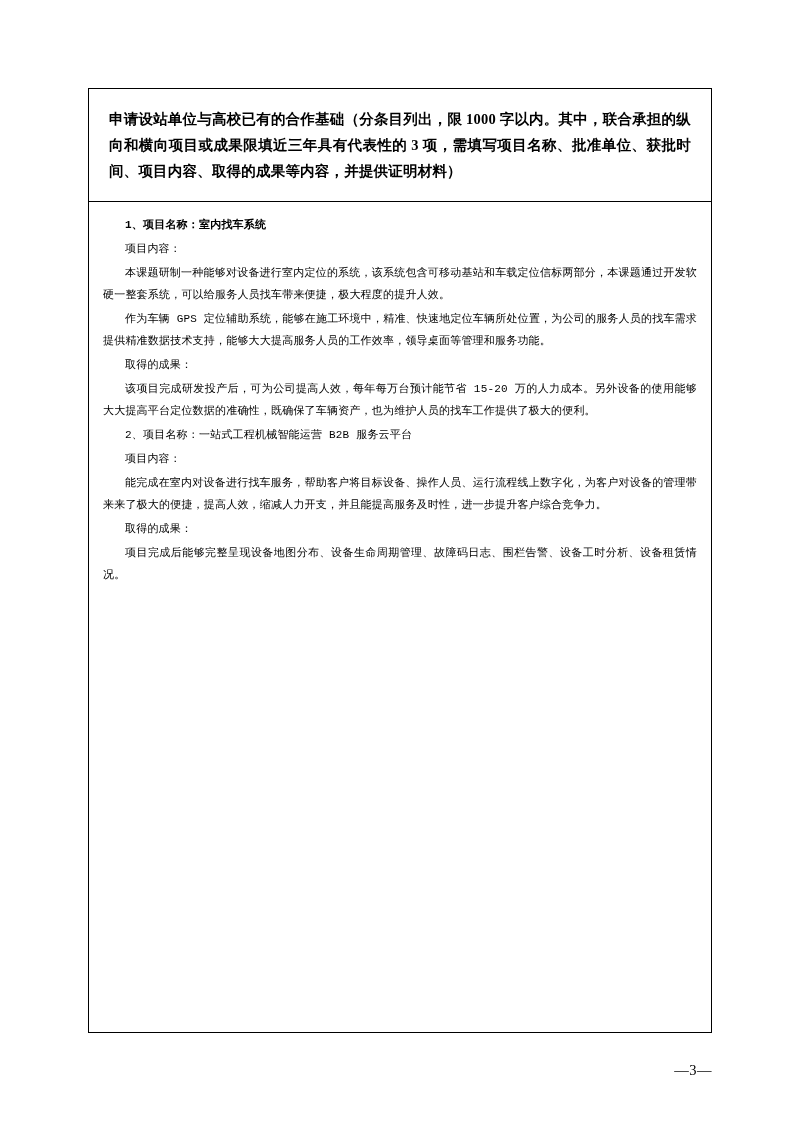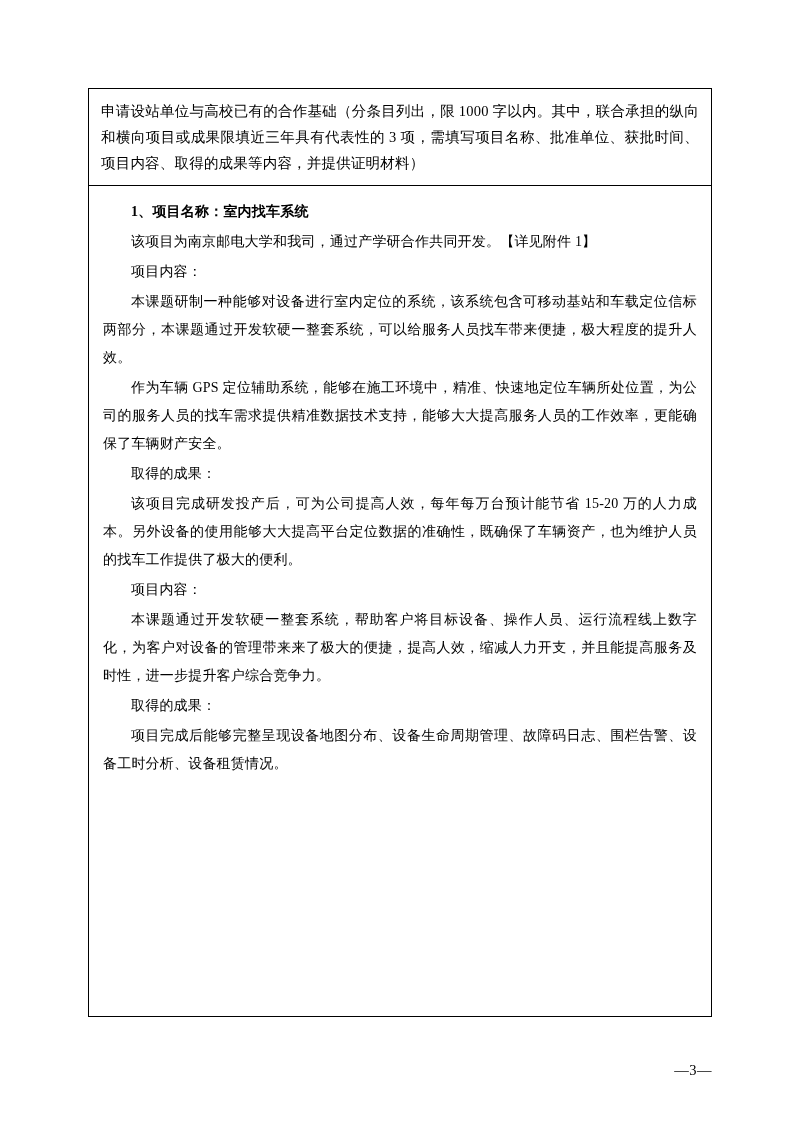--- a/index.html
+++ b/index.html
@@ -31,40 +31,41 @@
     border: 1px solid #000000;
     box-sizing: border-box;
     background: #ffffff;
   }
   .header-cell {
     border-bottom: 1px solid #000000;
     padding: 10px 12px 9px 12px;
     box-sizing: border-box;
   }
   .header-cell p {
-    margin: 0;
+    margin: 8px;
     font-size: 14.5px;
     line-height: 1.78;
     text-align: justify;
     text-justify: inter-ideograph;
-    font-weight: normal;
+    font-weight: bold;
     letter-spacing: 0.2px;
   }
   .body-cell {
     padding: 12px 14px 16px 14px;
     box-sizing: border-box;
     min-height: 830px;
   }
   .body-cell p {
     margin: 0 0 2px 0;
-    font-size: 14px;
+    font-size: 11px;
     line-height: 2.0;
     text-align: justify;
     text-justify: inter-ideograph;
     letter-spacing: 0.2px;
+    font-family: Liberation Mono, monospace;
   }
   .indent {
     text-indent: 2em;
   }
   .bold {
     font-weight: bold;
   }
   .page-number {
     position: absolute;
     right: 88px;
@@ -79,28 +80,28 @@
 <div class="page">
 
   <div class="doc-table">
 
     <div class="header-cell">
       <p>申请设站单位与高校已有的合作基础（分条目列出，限 1000 字以内。其中，联合承担的纵向和横向项目或成果限填近三年具有代表性的 3 项，需填写项目名称、批准单位、获批时间、项目内容、取得的成果等内容，并提供证明材料）</p>
     </div>
 
     <div class="body-cell">
       <p class="indent bold">1、项目名称：室内找车系统</p>
-      <p class="indent">该项目为南京邮电大学和我司，通过产学研合作共同开发。【详见附件 1】</p>
       <p class="indent">项目内容：</p>
       <p class="indent">本课题研制一种能够对设备进行室内定位的系统，该系统包含可移动基站和车载定位信标两部分，本课题通过开发软硬一整套系统，可以给服务人员找车带来便捷，极大程度的提升人效。</p>
-      <p class="indent">作为车辆 GPS 定位辅助系统，能够在施工环境中，精准、快速地定位车辆所处位置，为公司的服务人员的找车需求提供精准数据技术支持，能够大大提高服务人员的工作效率，更能确保了车辆财产安全。</p>
+      <p class="indent">作为车辆 GPS 定位辅助系统，能够在施工环境中，精准、快速地定位车辆所处位置，为公司的服务人员的找车需求提供精准数据技术支持，能够大大提高服务人员的工作效率，领导桌面等管理和服务功能。</p>
       <p class="indent">取得的成果：</p>
       <p class="indent">该项目完成研发投产后，可为公司提高人效，每年每万台预计能节省 15-20 万的人力成本。另外设备的使用能够大大提高平台定位数据的准确性，既确保了车辆资产，也为维护人员的找车工作提供了极大的便利。</p>
+      <p class="indent">2、项目名称：一站式工程机械智能运营 B2B 服务云平台</p>
       <p class="indent">项目内容：</p>
-      <p class="indent">本课题通过开发软硬一整套系统，帮助客户将目标设备、操作人员、运行流程线上数字化，为客户对设备的管理带来来了极大的便捷，提高人效，缩减人力开支，并且能提高服务及时性，进一步提升客户综合竞争力。</p>
+      <p class="indent">能完成在室内对设备进行找车服务，帮助客户将目标设备、操作人员、运行流程线上数字化，为客户对设备的管理带来来了极大的便捷，提高人效，缩减人力开支，并且能提高服务及时性，进一步提升客户综合竞争力。</p>
       <p class="indent">取得的成果：</p>
       <p class="indent">项目完成后能够完整呈现设备地图分布、设备生命周期管理、故障码日志、围栏告警、设备工时分析、设备租赁情况。</p>
     </div>
 
   </div>
 
   <div class="page-number">—3—</div>
 
 </div>
 

